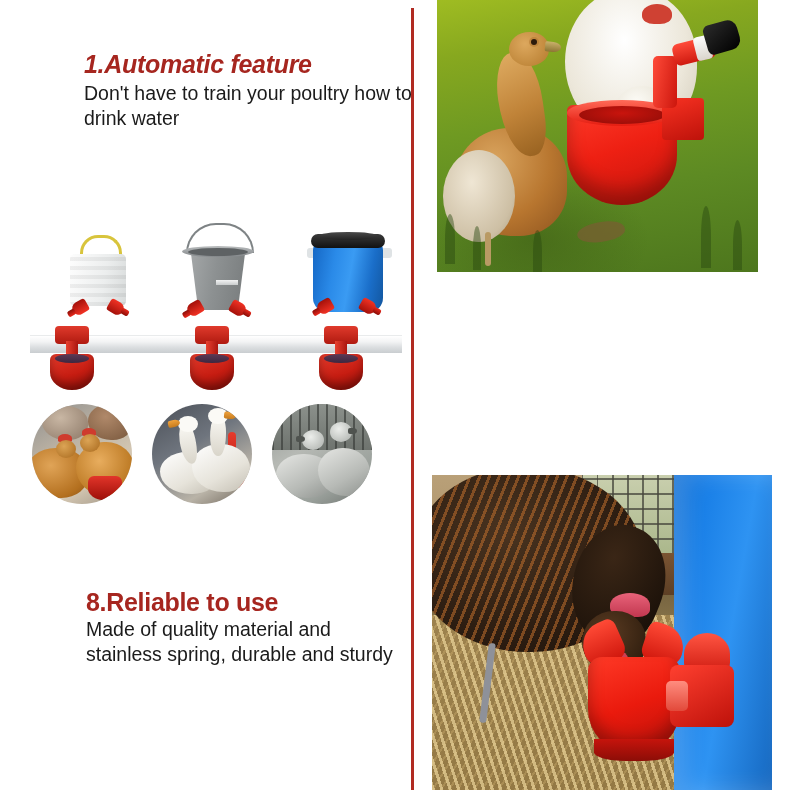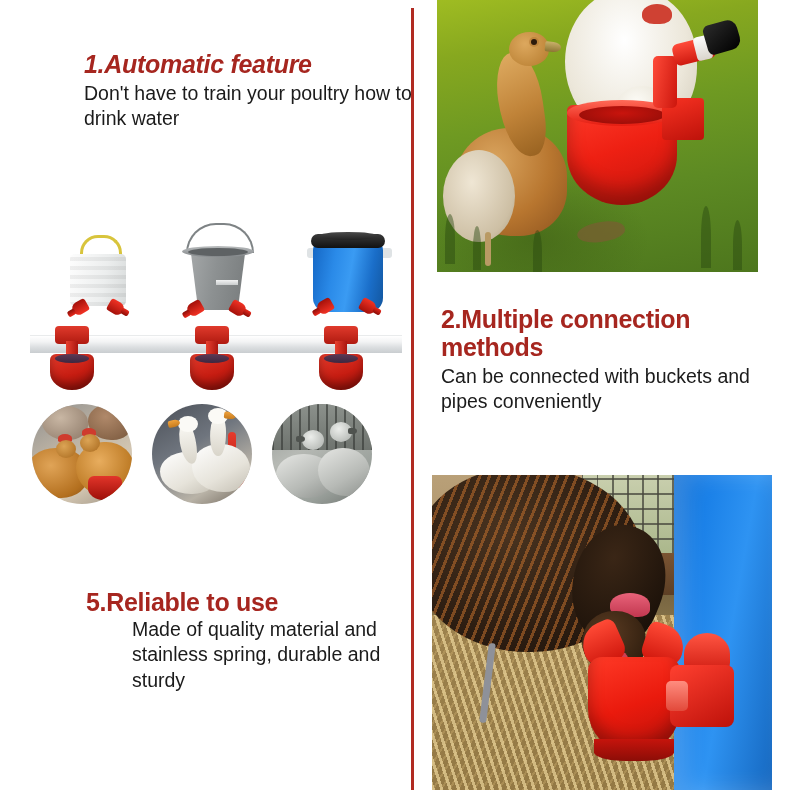--- a/index.html
+++ b/index.html
@@ -33,21 +33,21 @@
   #sec1{position:absolute;left:84px;top:50px;width:330px;}
   #sec1 .heading{font-size:25px;margin:0 0 3px 0;font-style:italic;}
   #sec1 .body-txt{font-size:19.5px;}
 
   #sec2{position:absolute;left:441px;top:305px;width:330px;}
   #sec2 .heading{font-size:25px;margin:0 0 3px 0;}
   #sec2 .body-txt{font-size:19.5px;}
 
   #sec3{position:absolute;left:86px;top:588px;width:320px;}
   #sec3 .heading{font-size:25px;margin:0 0 1px 0;}
-  #sec3 .body-txt{font-size:19.5px;margin-left:46px;}
+  #sec3 .body-txt{font-size:19.5px;}
 
   
   .photo{position:absolute;overflow:hidden;}
 
   
   #photo-top{left:437px;top:0px;width:321px;height:272px;
     background:
       radial-gradient(ellipse 60% 45% at 30% 88%, rgba(60,90,20,.55), rgba(0,0,0,0) 60%),
       linear-gradient(170deg,#9fbc22 0%,#87a81f 18%,#6f9a22 42%,#5d8a23 68%,#4d761d 100%);
   }
@@ -391,21 +391,21 @@
     <div id="pg-cage"></div>
     <div class="pg" id="pg1"></div>
     <div class="pg" id="pg2"></div>
     <div class="pg-head" id="pgh1"></div>
     <div class="pg-head" id="pgh2"></div>
     <div class="pg-beak" id="pgb1"></div>
     <div class="pg-beak" id="pgb2"></div>
   </div>
 
   <div id="sec3">
-    <div class="heading">5.Reliable to use</div>
+    <div class="heading">8.Reliable to use</div>
     <div class="body-txt">Made of quality material and stainless spring, durable and sturdy</div>
   </div>
 
   <div class="photo" id="photo-top">
     <div id="top-white-bird"></div>
     <div id="top-white-comb"></div>
     <div id="top-white-head"></div>
 
     <div class="hen-body" id="top-hen-body"></div>
     <div class="hen-body" id="top-hen-breast"></div>
@@ -427,24 +427,20 @@
     <div id="top-cup-inner"></div>
     <div id="top-cup-block"></div>
     <div id="top-cup-stem"></div>
     <div id="top-cup-nipple"></div>
     <div id="top-cup-ring"></div>
     <div id="top-cup-clip"></div>
 
     <span class="sr-only">Brown hen and white chicken on green grass beside a red automatic drinker cup with black clip</span>
   </div>
 
-  <div id="sec2">
-    <div class="heading">2.Multiple connection methods</div>
-    <div class="body-txt">Can be connected with buckets and pipes conveniently</div>
-  </div>
 
   <div class="photo" id="photo-bottom">
     <div id="bot-mesh"></div>
     <div id="bot-ground-top"></div>
     <div id="bot-wood"></div>
     <div id="bot-straw"></div>
     <div id="bot-barrel"></div>
 
     <div id="bot-hen-body"></div>
     <div id="bot-hen-leg"></div>

